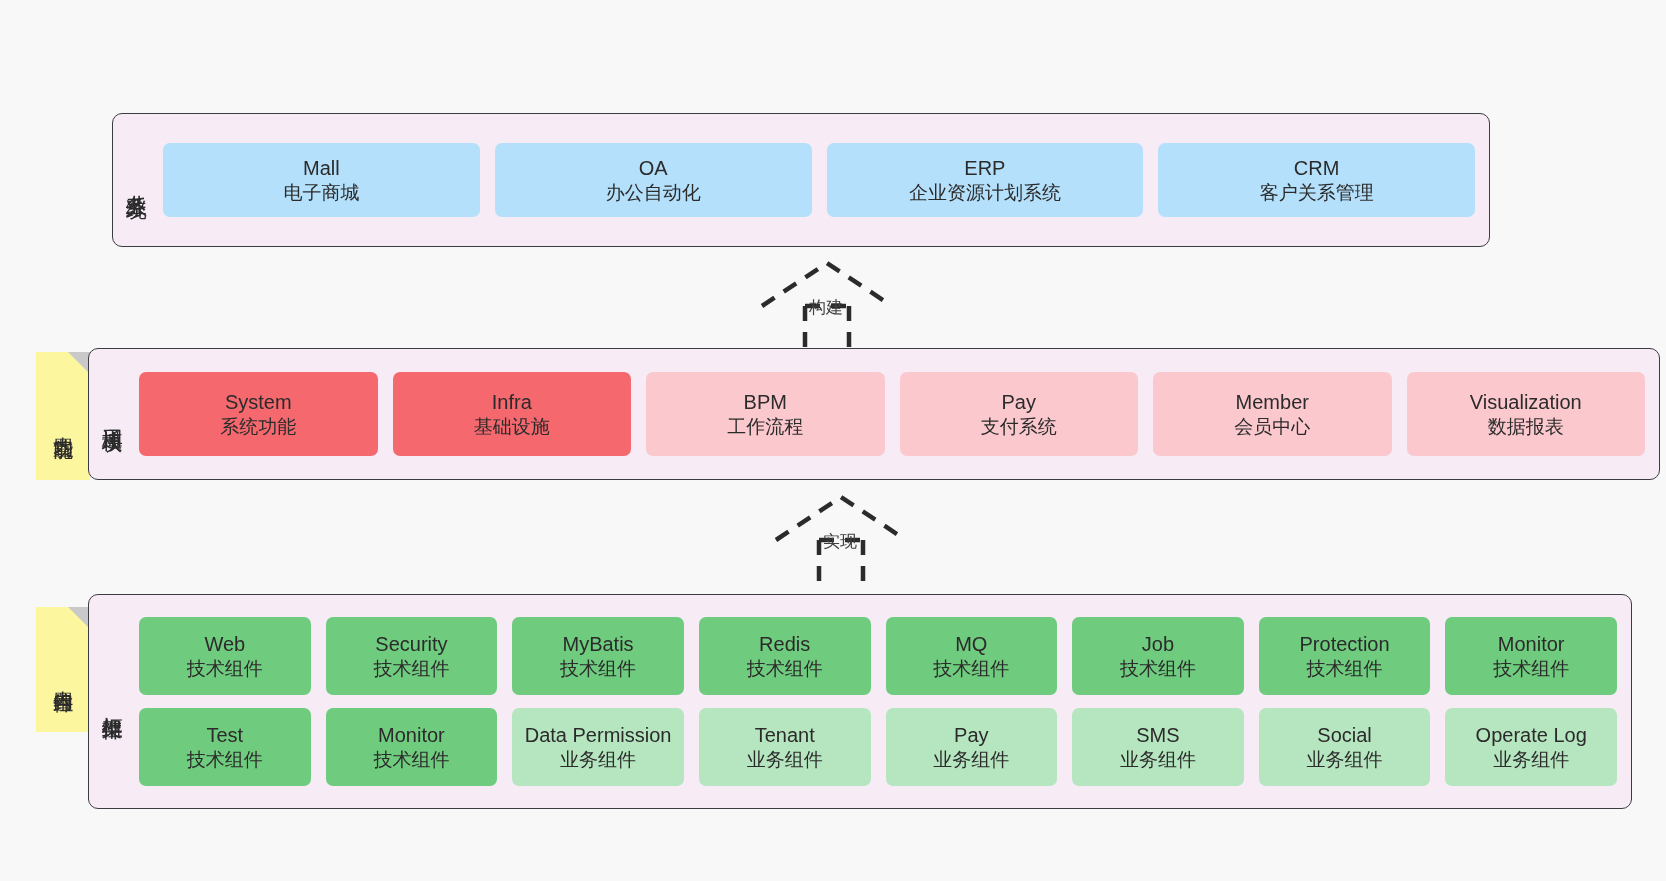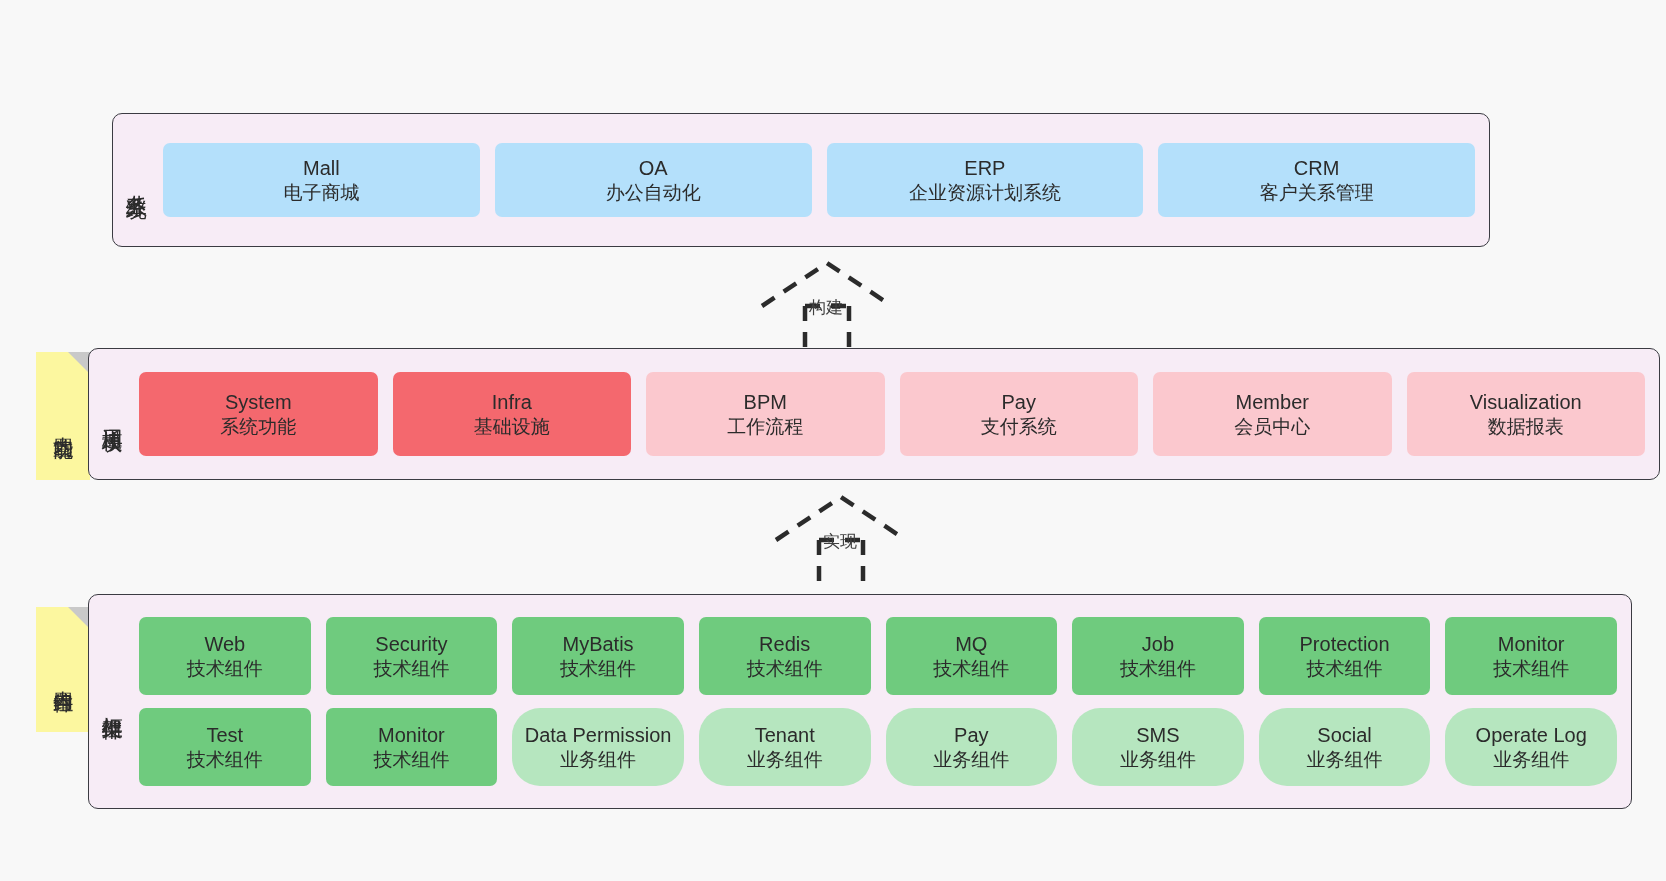--- a/index.html
+++ b/index.html
@@ -82,21 +82,21 @@
     padding: 6px 4px;
   }
   .card .en { font-size: 20px; }
   .card .cn { font-size: 19px; }
 
   
   .c-blue        { background: #b4e0fb; }
   .c-red         { background: #f4686e; }
   .c-pink        { background: #fbc8ce; }
   .c-green       { background: #6fcb7e; }
-  .c-lightgreen  { background: #b6e6bf; border-radius: 28px; }
+  .c-lightgreen  { background: #b6e6bf; }
 
   
   #layer-business  { left: 88px;  top: 113px; width: 1378px; height: 134px; margin-left: 24px; }
   #layer-business .cards { height: 100%; }
   #layer-business .card  { height: 74px; }
 
   #layer-common    { left: 88px;  top: 348px; width: 1572px; height: 132px; }
   #layer-common .cards { height: 100%; }
   #layer-common .card  { height: 84px; }
 

